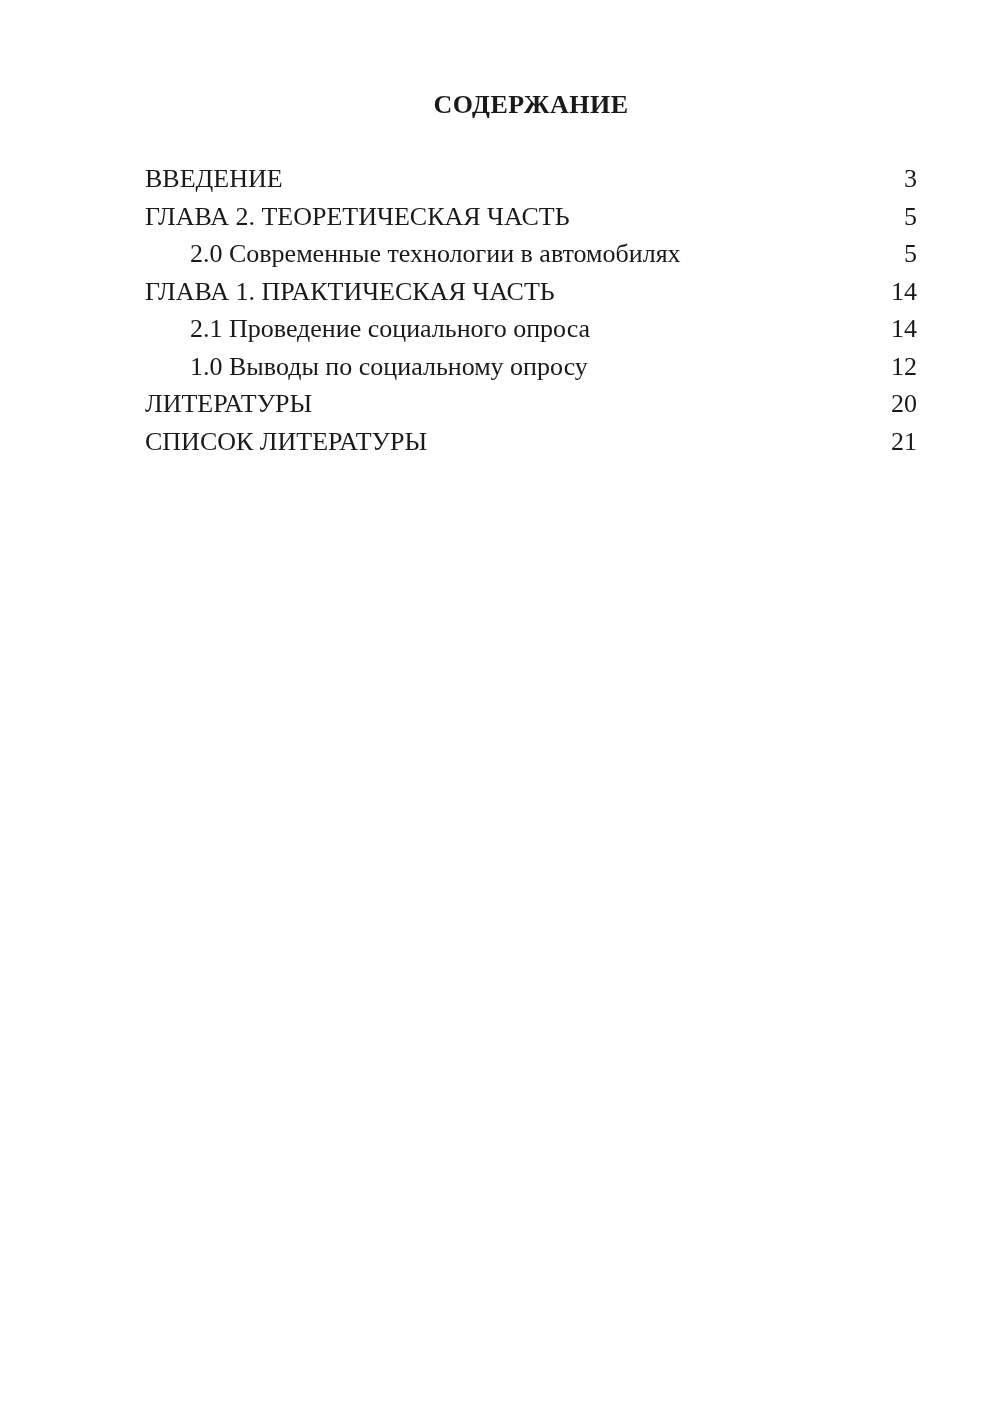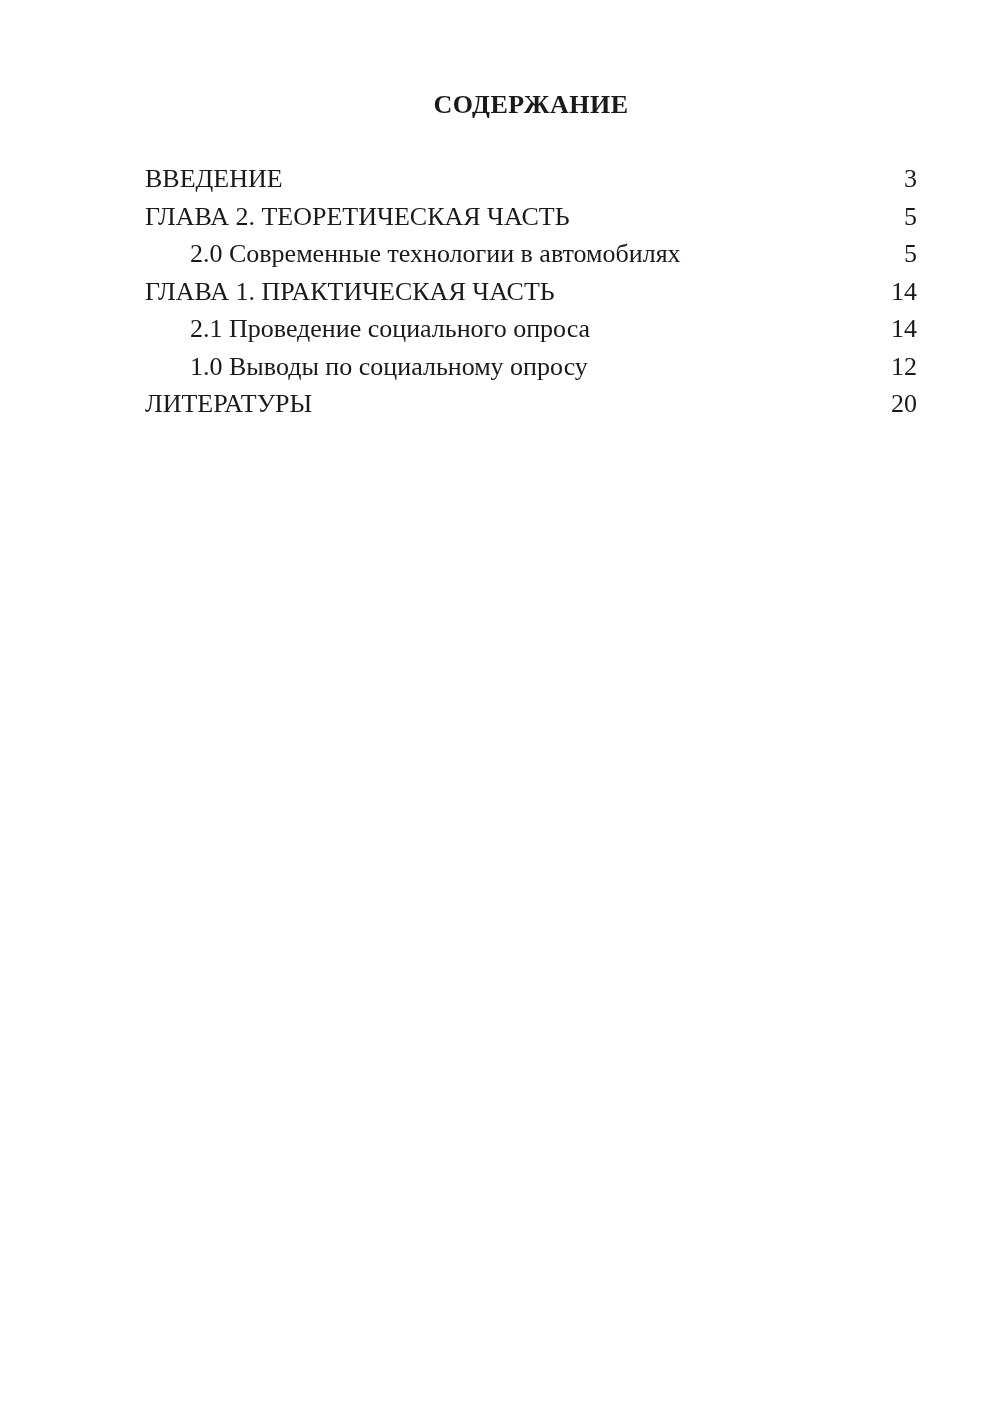--- a/index.html
+++ b/index.html
@@ -105,19 +105,23 @@
   <div class="toc-row indent">
     <span class="toc-label">1.0 Выводы по социальному опросу</span>
     <span class="toc-page">12</span>
   </div>
 
   <div class="toc-row">
     <span class="toc-label">ЛИТЕРАТУРЫ</span>
     <span class="toc-page">20</span>
   </div>
 
+  <div class="toc-row">
+    <span class="toc-label">СПИСОК ЛИТЕРАТУРЫ</span>
+    <span class="toc-page">21</span>
+  </div>
 </div>
 
   </div>
 
   <div class="footer-page-number">2</div>
 
 </div>
 
 </body></html>

